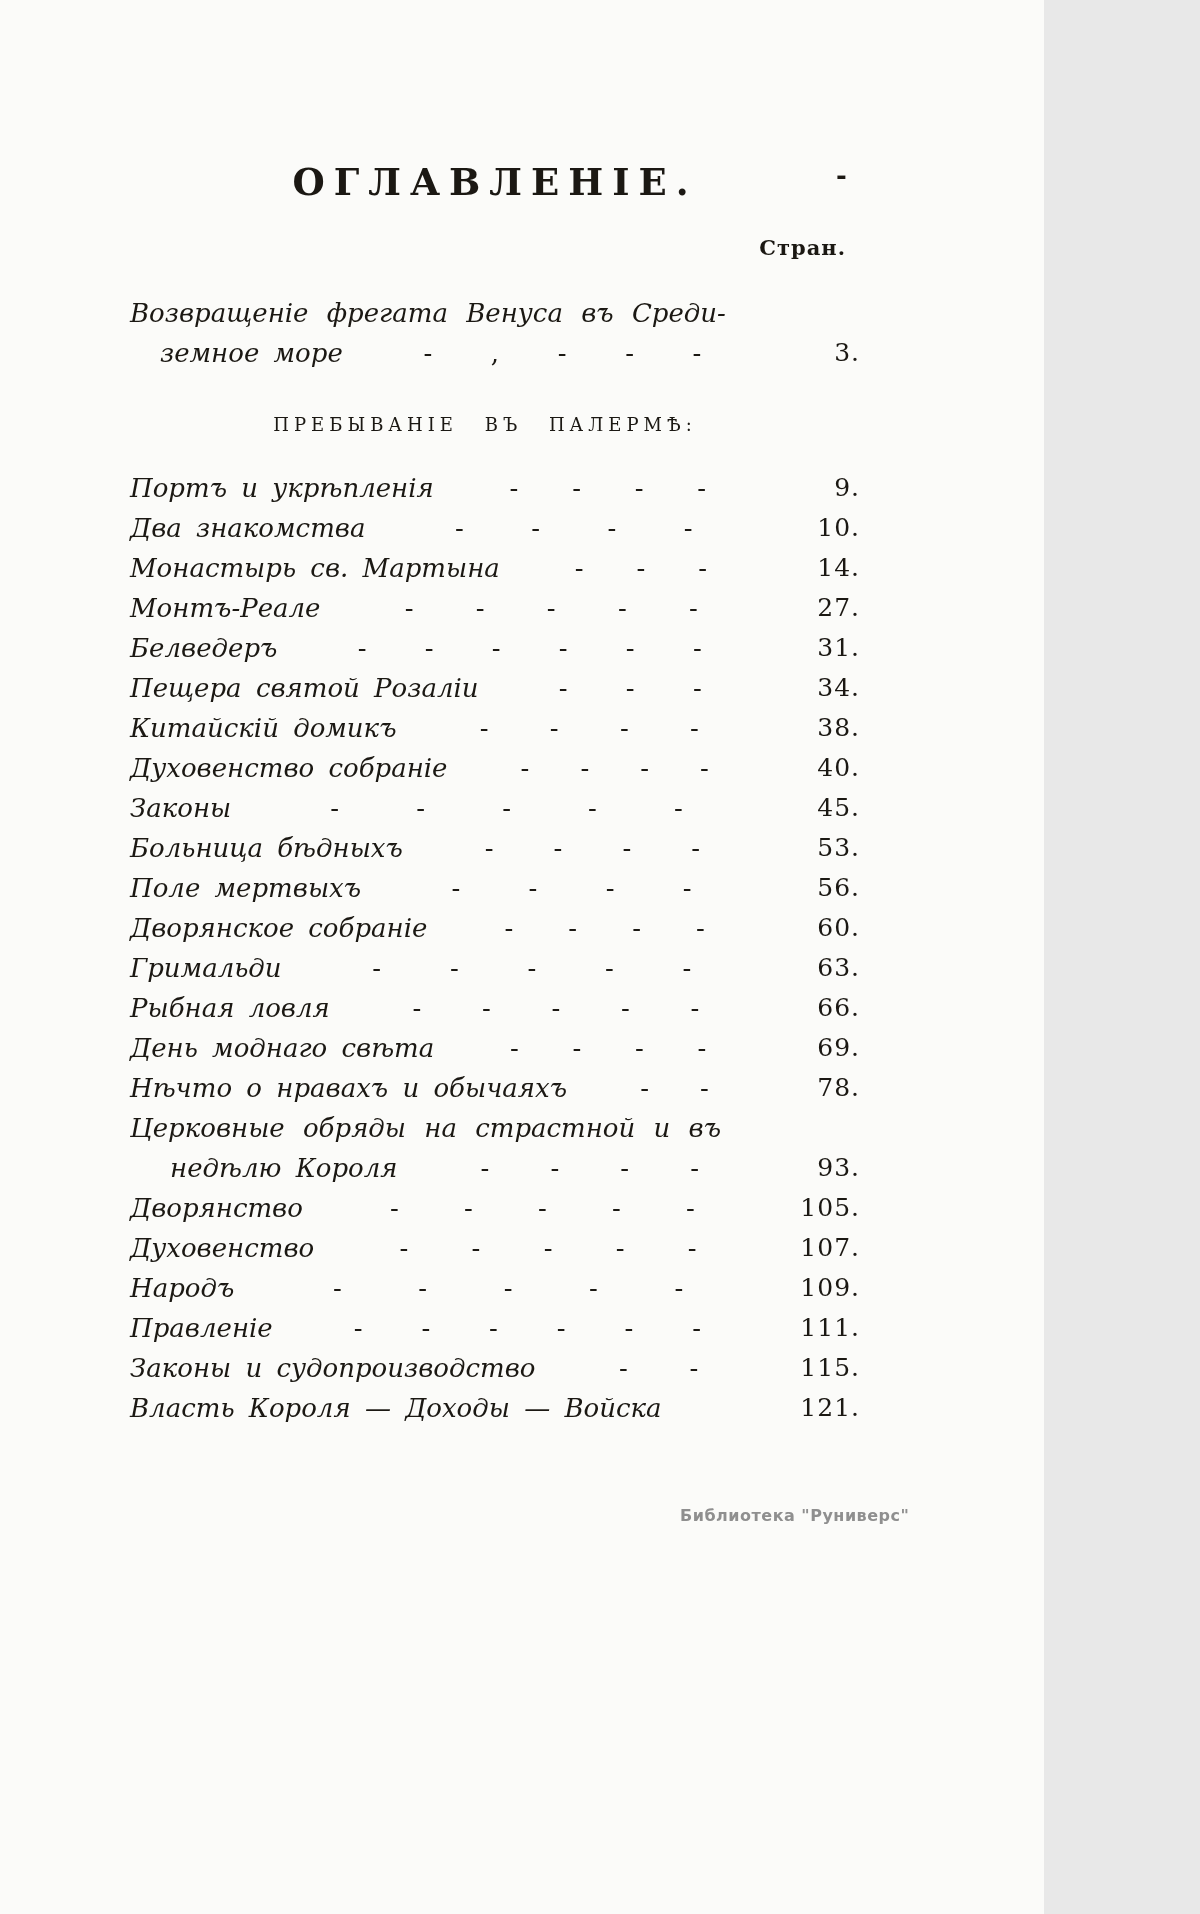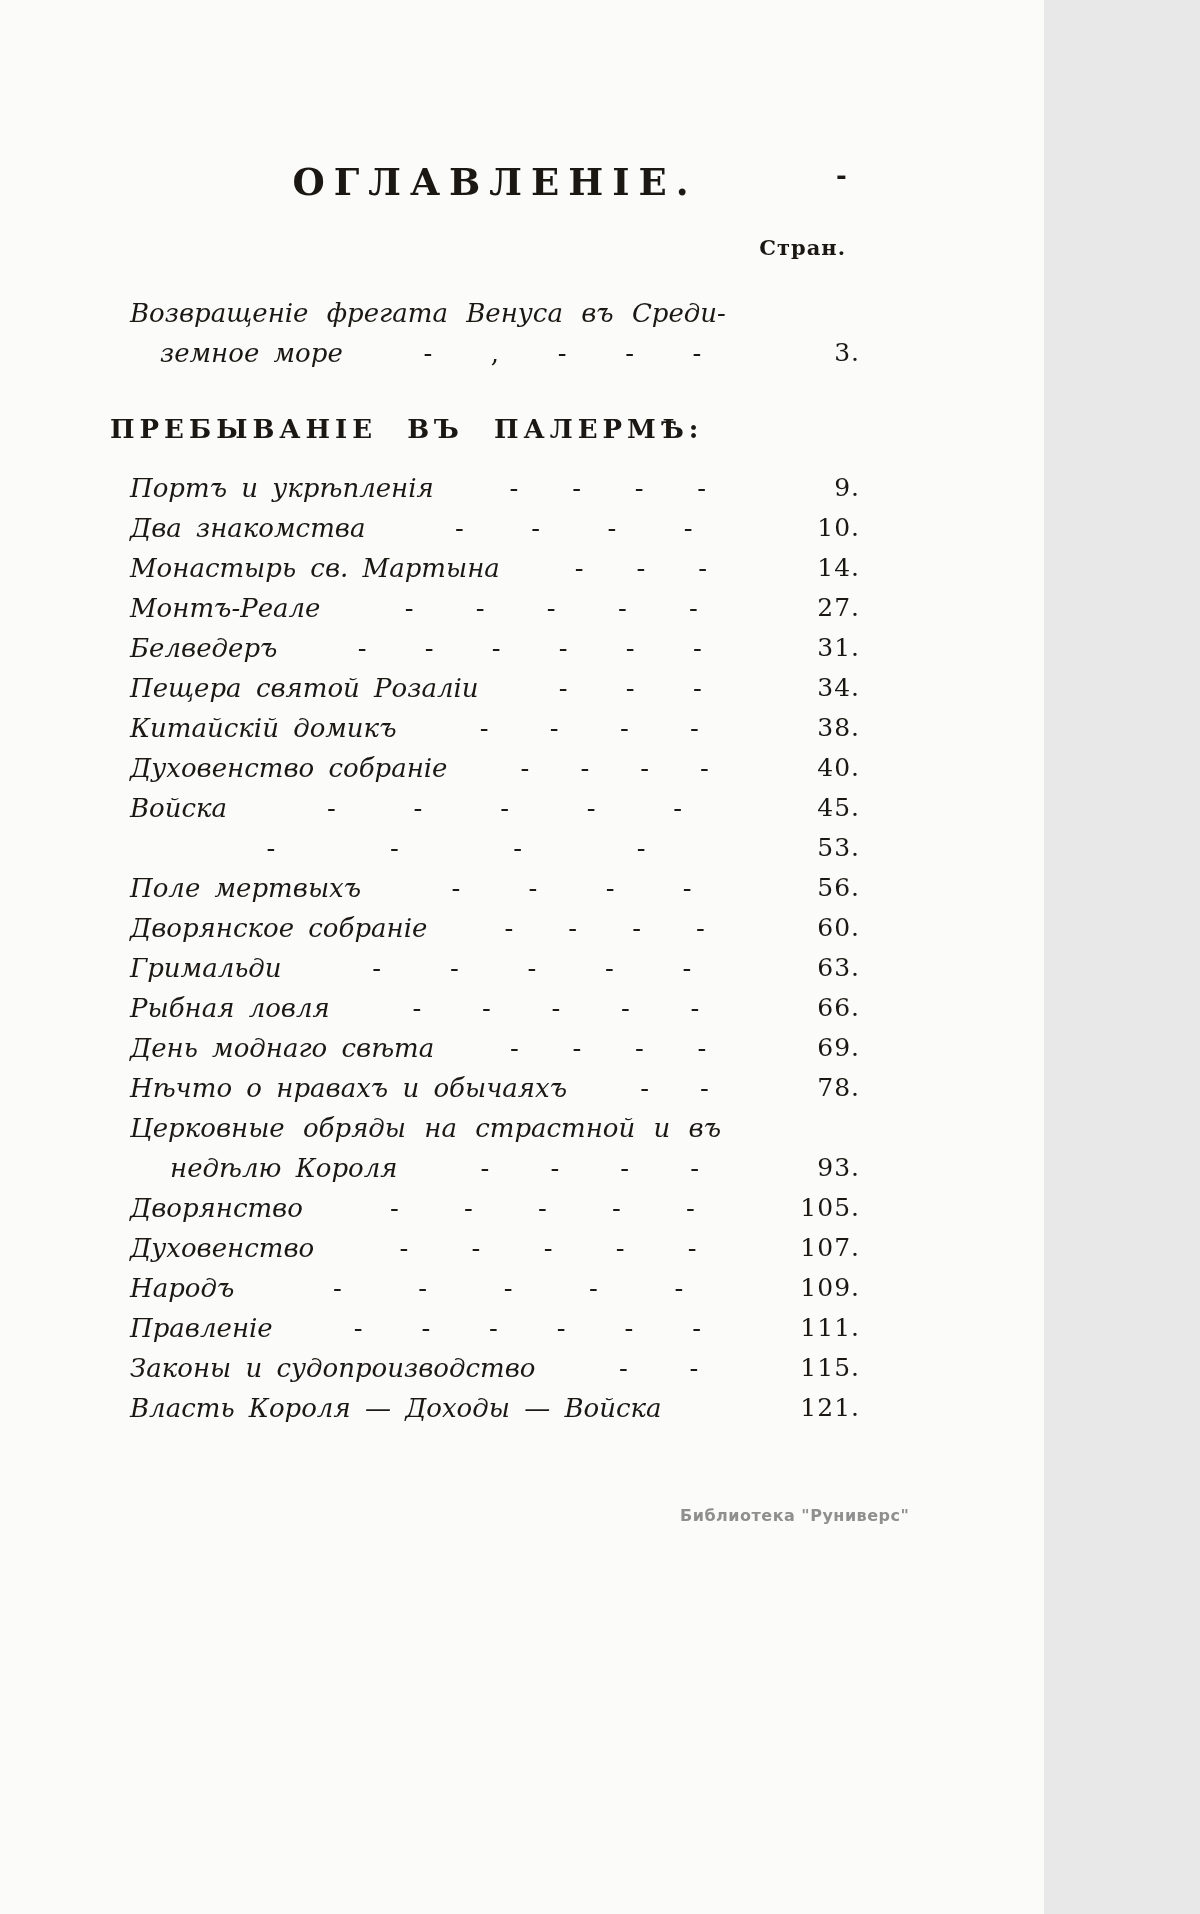--- a/index.html
+++ b/index.html
@@ -47,22 +47,23 @@
     line-height:40px;
     word-spacing:6px;
   }
   .entry-pre{
     white-space:nowrap;
     word-spacing:10px;
   }
   .section-heading{
     position:absolute;
     top:414px; left:110px; width:750px;
-    font-size:26px;
-    font-weight:bold;
+    text-align:center;
+    font-size:18px;
+    font-weight:normal;
     letter-spacing:5px;
     word-spacing:16px;
   }
   .entries{
     position:absolute;
     top:468px; left:130px; width:730px;
     font-style:italic;
     font-size:26px;
     line-height:40px;
     word-spacing:6px;
@@ -204,31 +205,32 @@
         <span class="entry-title">Духовенство собраніе</span>
         <span class="leader">
           <span>-</span>
           <span>-</span>
           <span>-</span>
           <span>-</span>
         </span>
         <span class="entry-page">40.</span>
       </div>
       <div class="entry-row">
-        <span class="entry-title">Войска</span>
+        <span class="entry-title">Законы</span>
         <span class="leader">
           <span>-</span>
           <span>-</span>
           <span>-</span>
           <span>-</span>
           <span>-</span>
         </span>
         <span class="entry-page">45.</span>
       </div>
       <div class="entry-row">
+        <span class="entry-title">Больница бѣдныхъ</span>
         <span class="leader">
           <span>-</span>
           <span>-</span>
           <span>-</span>
           <span>-</span>
         </span>
         <span class="entry-page">53.</span>
       </div>
       <div class="entry-row">
         <span class="entry-title">Поле мертвыхъ</span>

